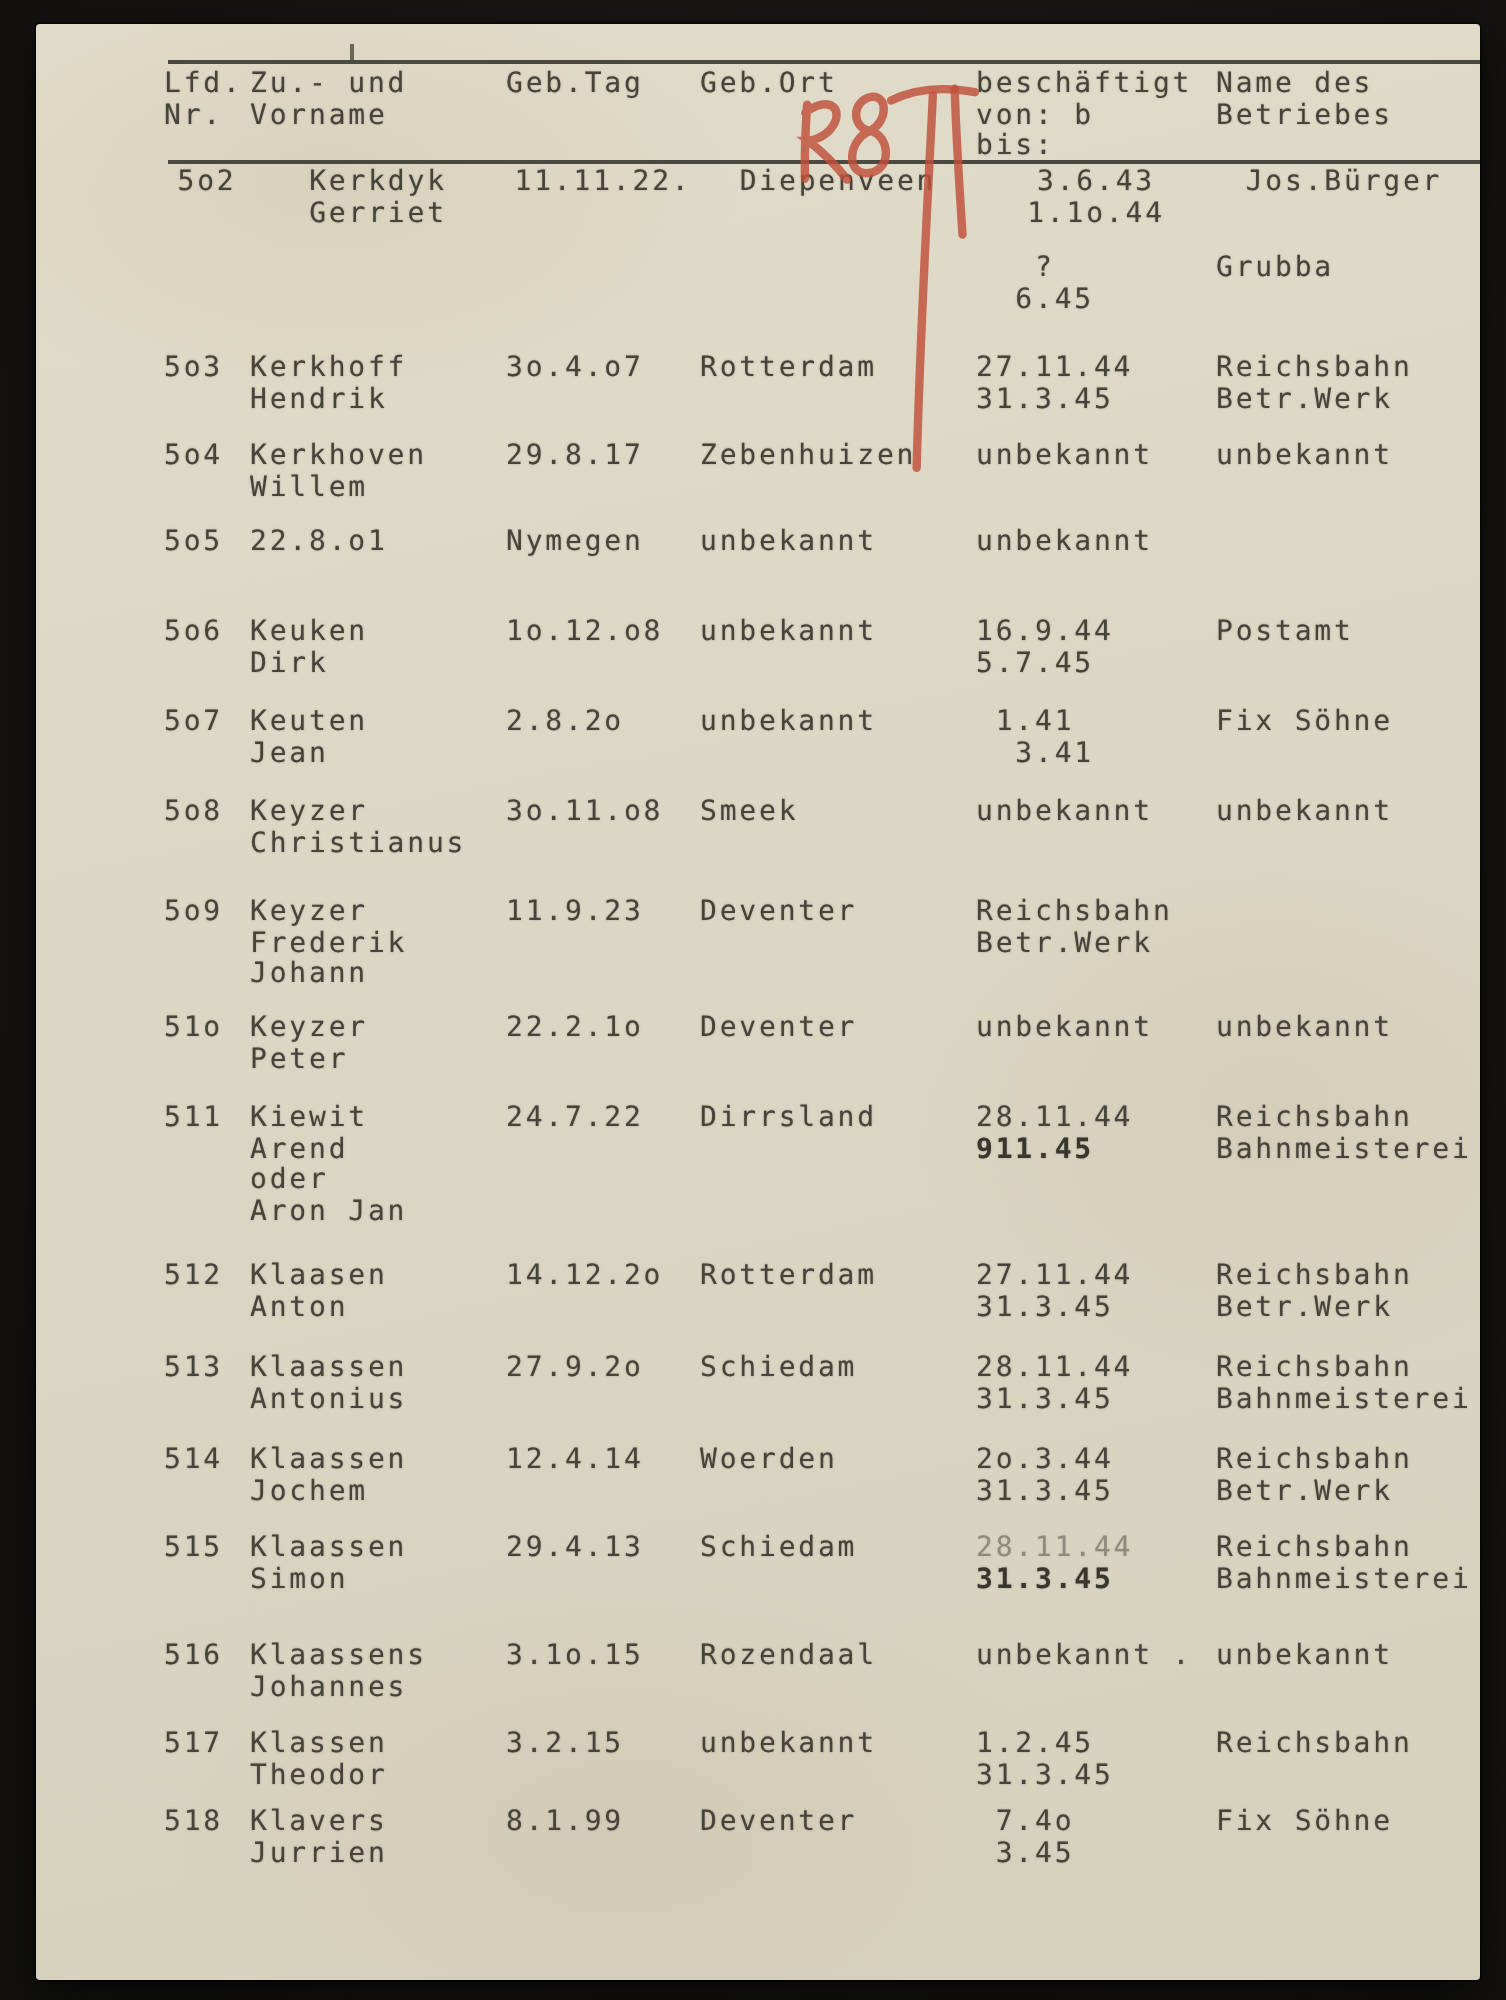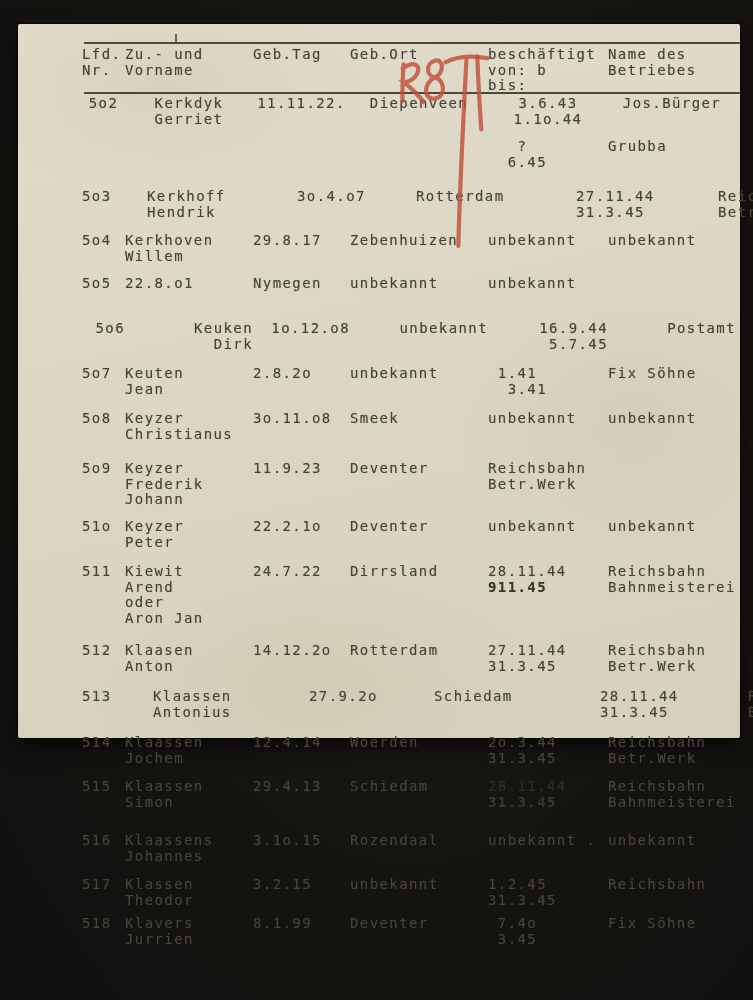--- a/index.html
+++ b/index.html
@@ -2,21 +2,21 @@
 <html><head>
 <meta charset="utf-8">
 <style>
   html,body { margin:0; padding:0; background:#111009; }
   .stage {
     position:relative; width:753px; height:1000px; overflow:hidden;
     background: radial-gradient(ellipse at 55% 35%, #1c1b17 0%, #141310 65%, #121110 100%);
     font-family: "DejaVu Sans Mono", "Liberation Mono", monospace;
   }
   .paper {
-    position:absolute; left:18px; top:24px; width:722px; height:714px;
+    position:absolute; left:18px; top:12px; width:722px; height:978px;
     background:
       radial-gradient(ellipse 300px 160px at 20% 8%, rgba(150,130,95,.10), rgba(0,0,0,0) 70%),
       radial-gradient(ellipse 260px 200px at 85% 55%, rgba(140,120,90,.08), rgba(0,0,0,0) 70%),
       radial-gradient(ellipse 320px 180px at 40% 92%, rgba(150,130,95,.09), rgba(0,0,0,0) 70%),
       linear-gradient(168deg, #e1dcc9 0%, #dcd7c4 45%, #d6d1bd 100%);
     box-shadow: 0 0 0 1px rgba(0,0,0,.45), 0 8px 22px rgba(0,0,0,.65);
     border-radius:2px;
   }
   .rule { position:absolute; left:66px; right:0; height:2px; background:#37342c; opacity:.88; }
   .rule-tick { position:absolute; width:2px; height:8px; background:#37342c; opacity:.7; }
@@ -101,21 +101,21 @@
     <div class="cell c-tag"></div>
     <div class="cell c-ort"></div>
     <div class="cell c-emp">
             <div class="line">   ?</div>
             <div class="line">  6.45</div>
           </div>
     <div class="cell c-betrieb">
             <div class="line">Grubba</div>
           </div>
   </div>
-        <div class="row" style="top: 165px; gap: 22px;">
+        <div class="row" style="top: 165px;">
     <div class="cell c-nr">
             <div class="line">5o3</div>
           </div>
     <div class="cell c-name">
             <div class="line">Kerkhoff</div>
             <div class="line">Hendrik</div>
           </div>
     <div class="cell c-tag">
             <div class="line">3o.4.o7</div>
           </div>
@@ -162,21 +162,21 @@
     <div class="cell c-ort">
             <div class="line">Nymegen</div>
           </div>
     <div class="cell c-emp">
             <div class="line">unbekannt</div>
           </div>
     <div class="cell c-betrieb">
             <div class="line">unbekannt</div>
           </div>
   </div>
-        <div class="row" style="top: 297px; text-align: right;">
+        <div class="row" style="top: 297px;">
     <div class="cell c-nr">
             <div class="line">5o6</div>
           </div>
     <div class="cell c-name">
             <div class="line">Keuken</div>
             <div class="line">Dirk</div>
           </div>
     <div class="cell c-tag">
             <div class="line">1o.12.o8</div>
           </div>
@@ -316,21 +316,21 @@
           </div>
     <div class="cell c-emp">
             <div class="line">27.11.44</div>
             <div class="line">31.3.45</div>
           </div>
     <div class="cell c-betrieb">
             <div class="line">Reichsbahn</div>
             <div class="line">Betr.Werk</div>
           </div>
   </div>
-        <div class="row" style="top: 665px; gap: 28px;">
+        <div class="row" style="top: 665px;">
     <div class="cell c-nr">
             <div class="line">513</div>
           </div>
     <div class="cell c-name">
             <div class="line">Klaassen</div>
             <div class="line">Antonius</div>
           </div>
     <div class="cell c-tag">
             <div class="line">27.9.2o</div>
           </div>

